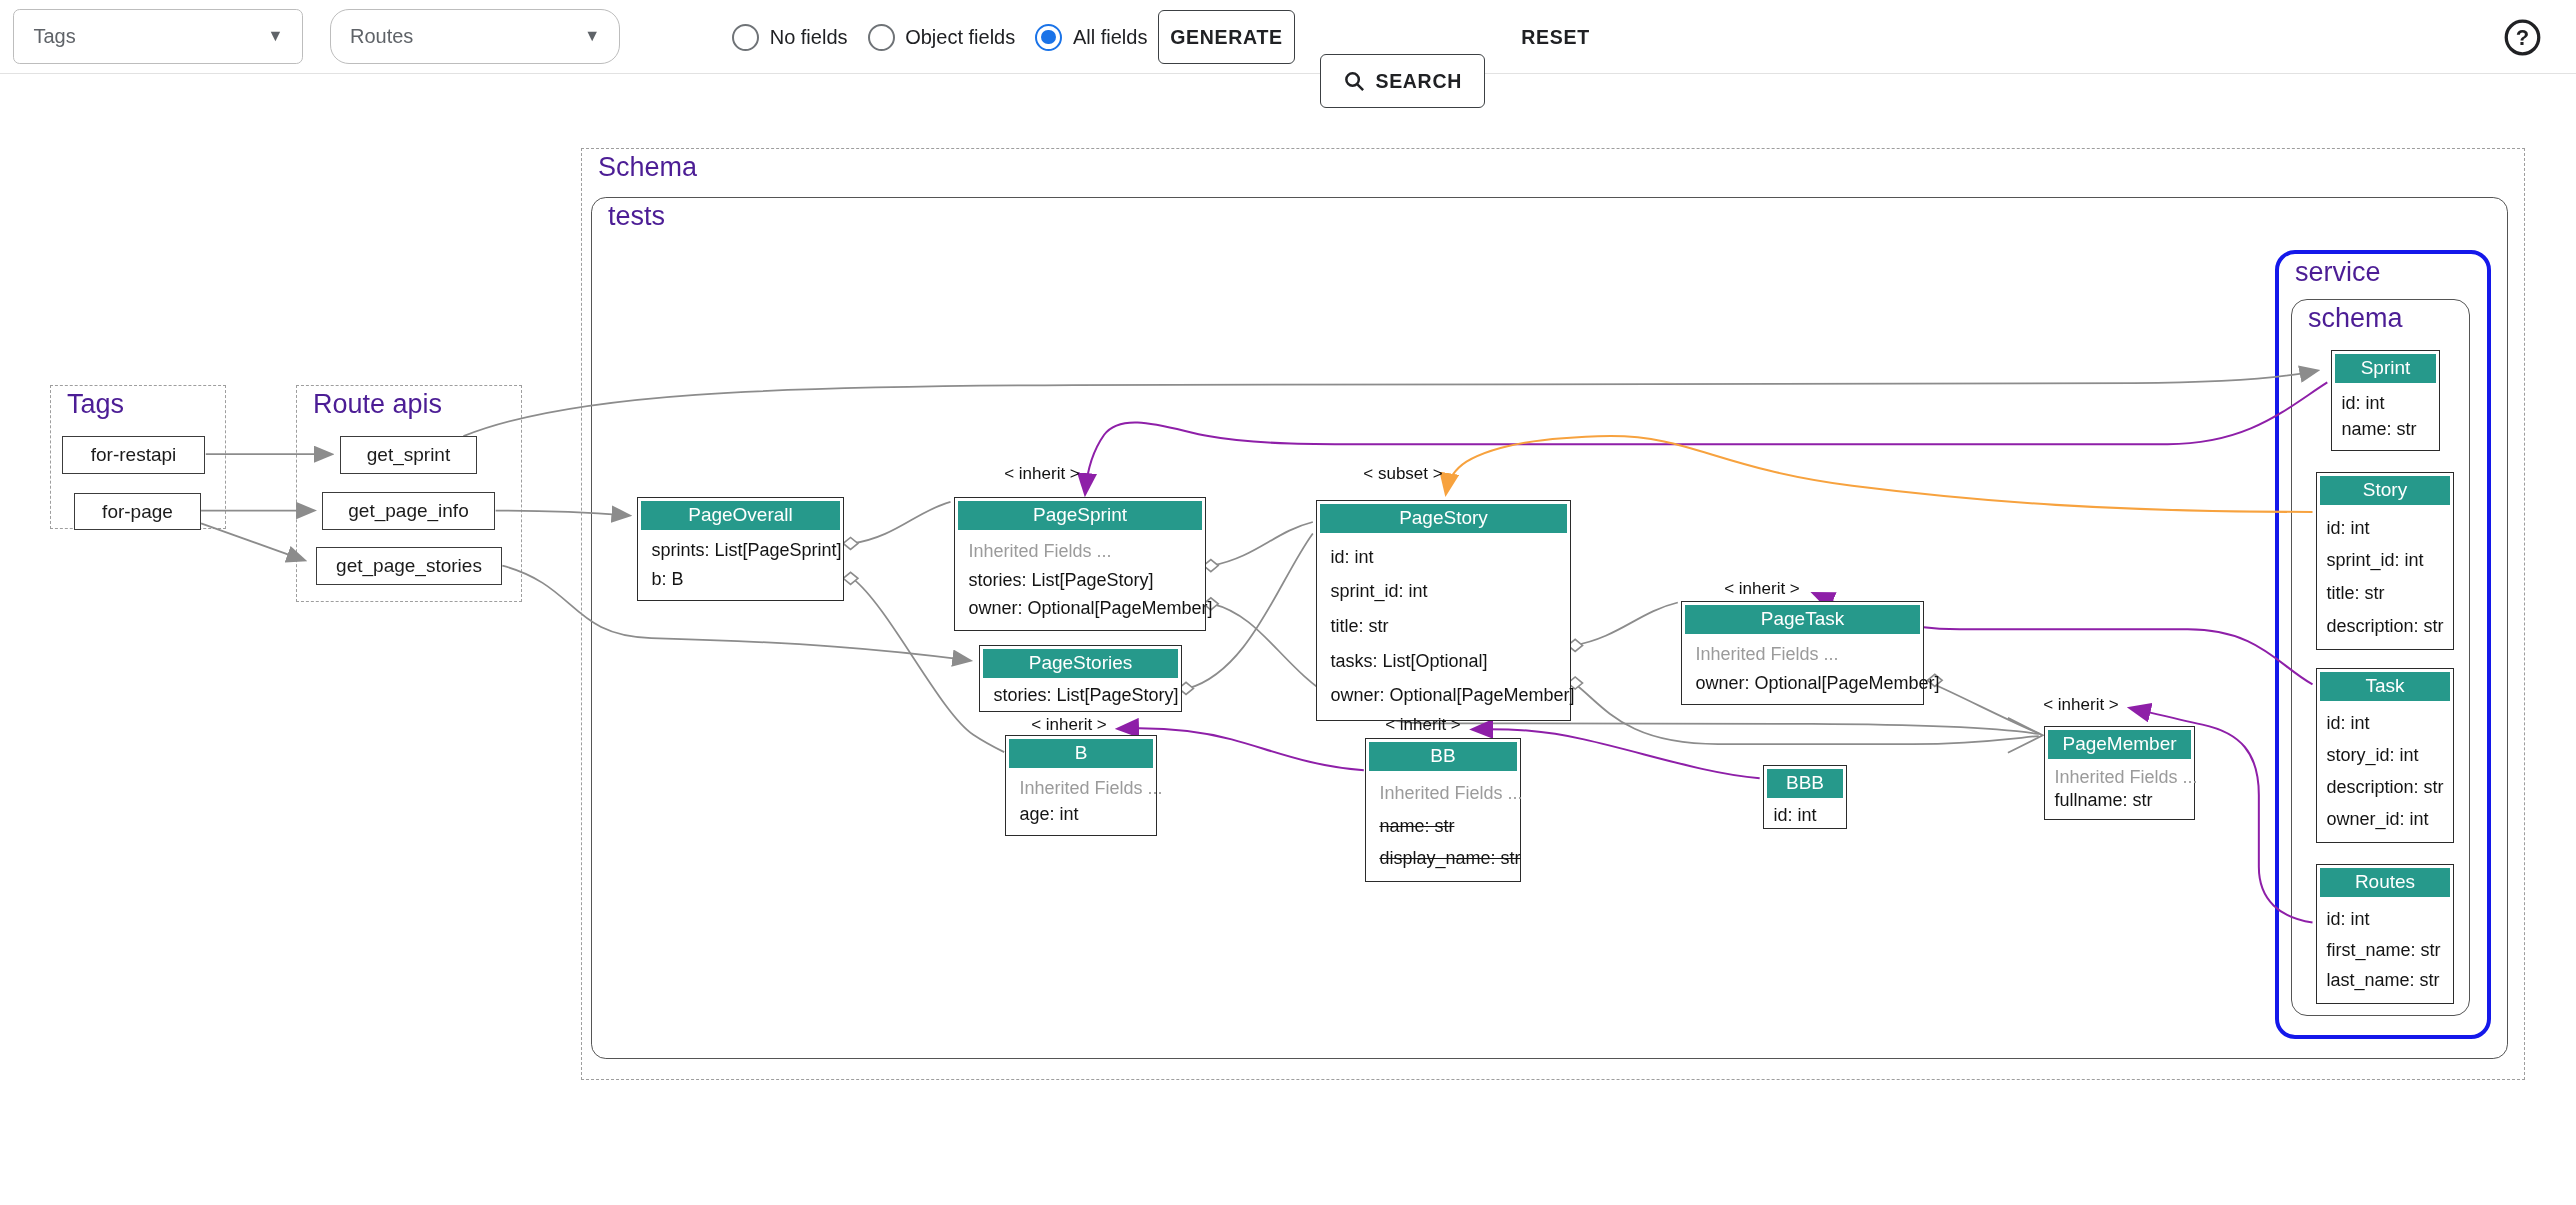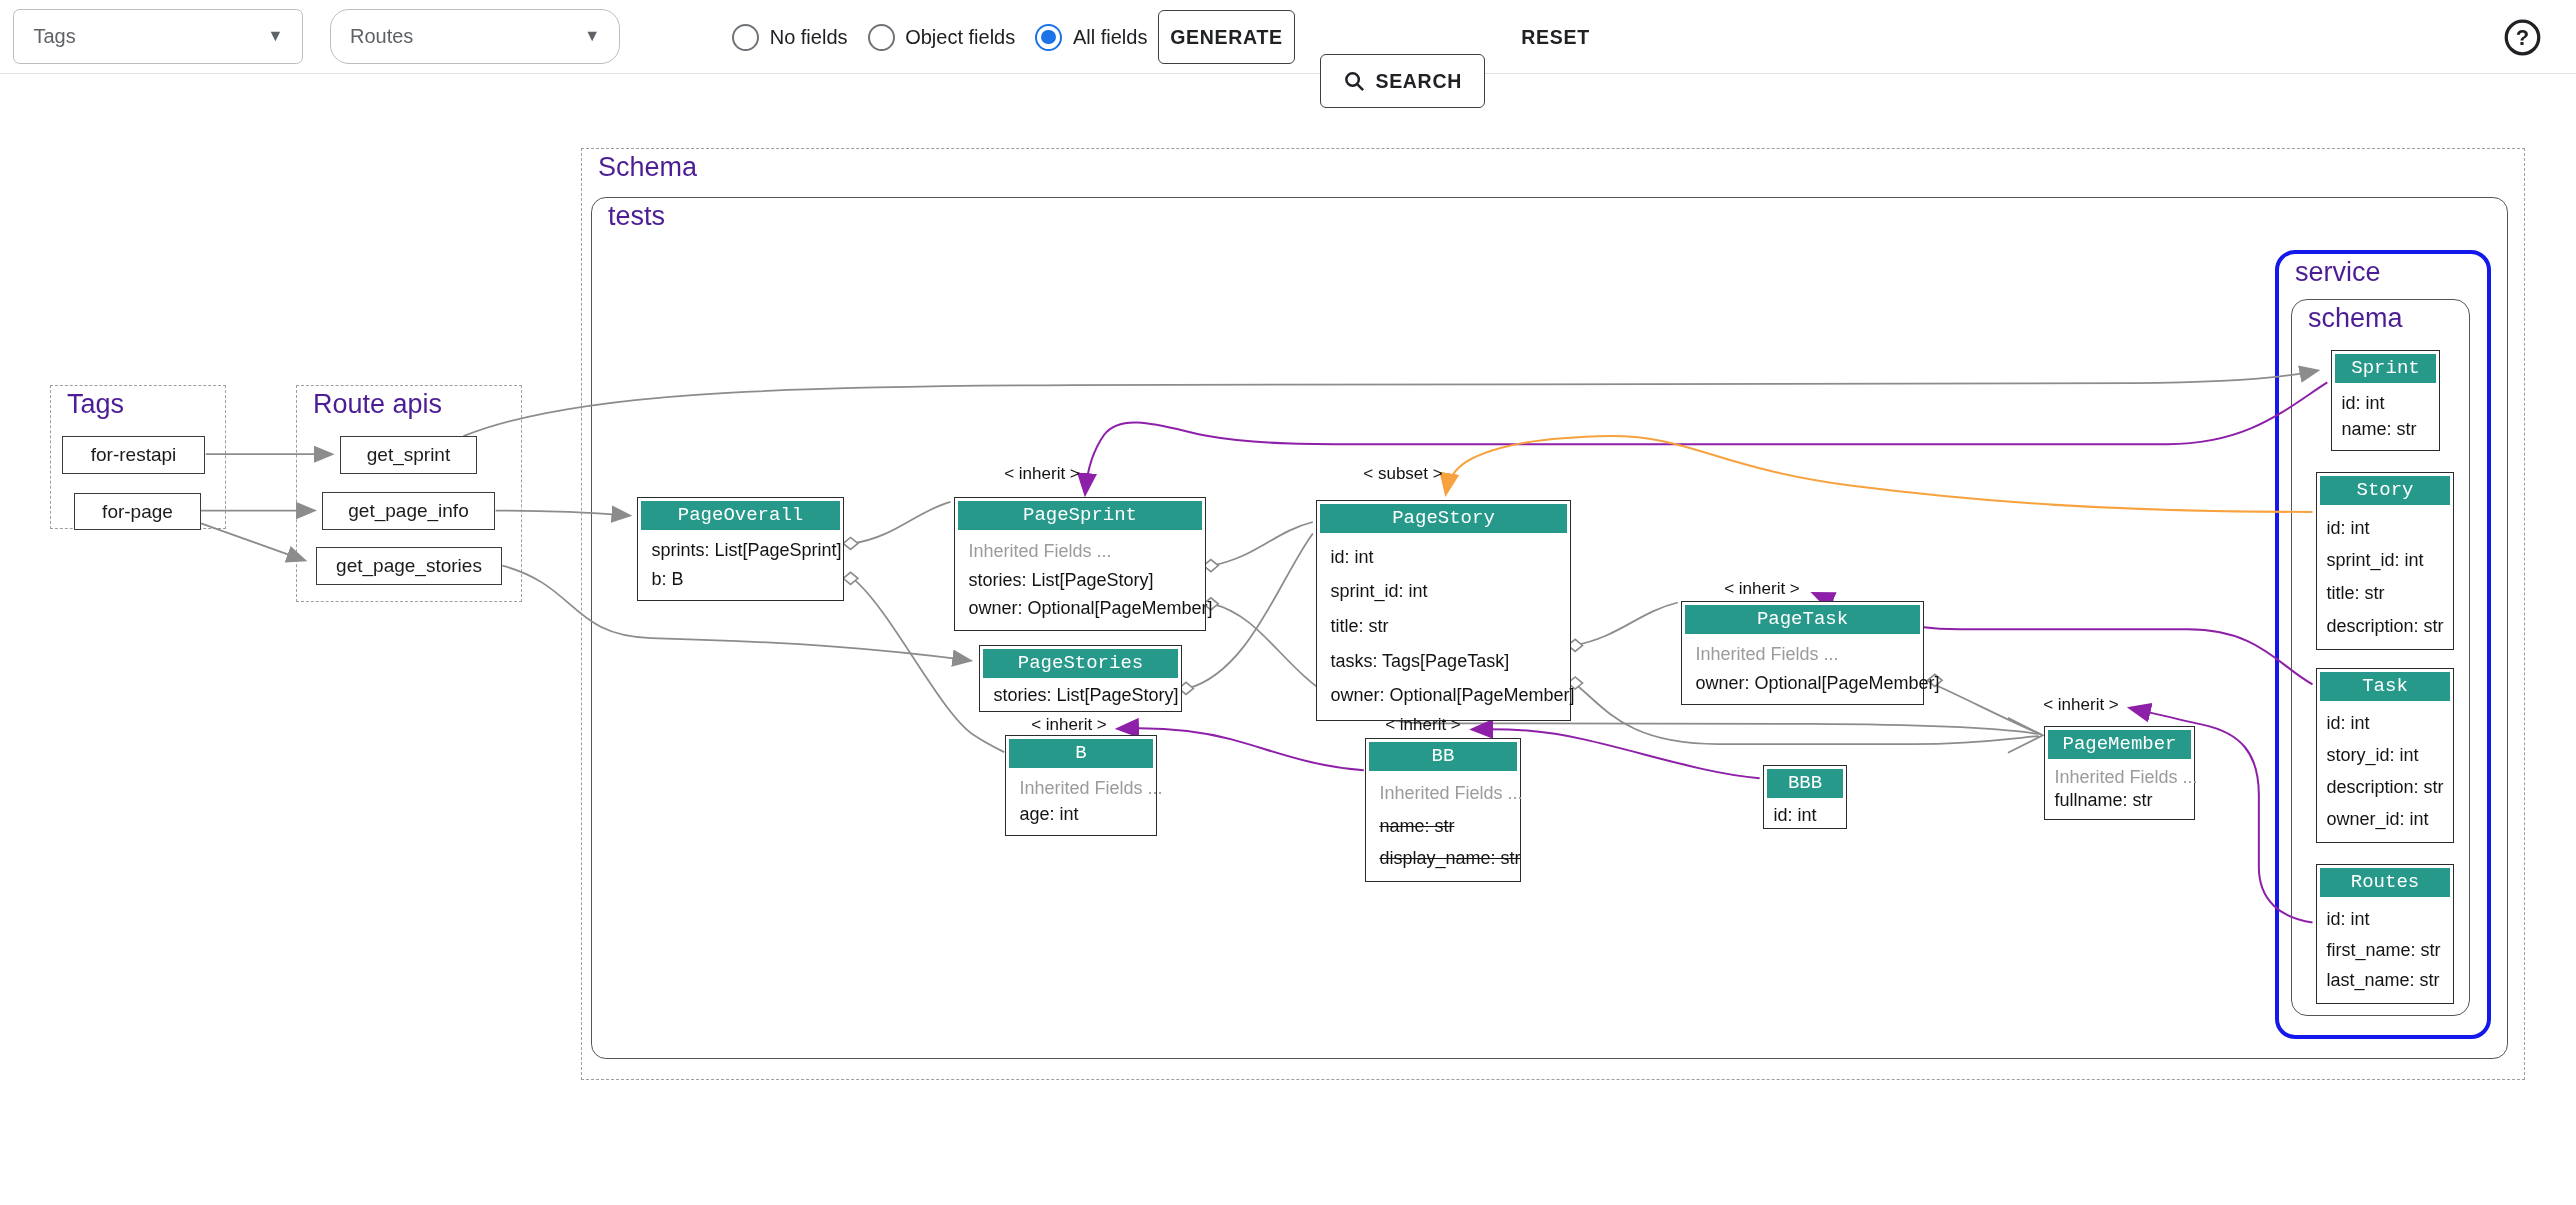--- a/index.html
+++ b/index.html
@@ -38,21 +38,21 @@
   .g-schema2{ border:1.3px solid #555; border-radius:16px; }
 
   
   .node { position:absolute; background:#fff; border:1.7px solid #3c3c3c; display:flex; align-items:center;
           justify-content:center; font-size:19px; color:#1b1b1b; z-index:3; }
 
   
   .entity { position:absolute; background:#fff; border:1.7px solid #2b2b2b; z-index:3;
             display:flex; flex-direction:column; }
   .entity .ehead { margin:2.7px; height:29.5px; background:#26998b; color:#fff; font-size:19px;
-                   display:flex; align-items:center; justify-content:center; flex:none;font-family:Liberation Mono, monospace; }
+                   display:flex; align-items:center; justify-content:center; flex:none; }
   .entity .erows { flex:1; display:flex; flex-direction:column; justify-content:space-around;
                    padding:4px 0 6.7px 0; }
   .entity .erow { font-size:18px; color:#141414; padding-left:13.4px; white-space:nowrap; }
   .entity .erow.muted { color:#9b9b9b; }
   .entity .erow.strike { text-decoration:line-through; }
 
   
   .edgelbl { position:absolute; transform:translate(-50%,-50%); font-size:17px; color:#111;
              white-space:nowrap; z-index:4; }
 
@@ -228,21 +228,21 @@
       <div class="erow">owner: Optional[PageMember]</div>
     </div>
   </div>
 
   <div class="entity" style="left:1316px;top:500px;width:255px;height:221px;">
     <div class="ehead">PageStory</div>
     <div class="erows">
       <div class="erow">id: int</div>
       <div class="erow">sprint_id: int</div>
       <div class="erow">title: str</div>
-      <div class="erow">tasks: Tags[PageTask]</div>
+      <div class="erow">tasks: List[Optional]</div>
       <div class="erow">owner: Optional[PageMember]</div>
     </div>
   </div>
 
   <div class="entity" style="left:1681px;top:601px;width:243px;height:104px;">
     <div class="ehead">PageTask</div>
     <div class="erows">
       <div class="erow muted">Inherited Fields ...</div>
       <div class="erow">owner: Optional[PageMember]</div>
     </div>

